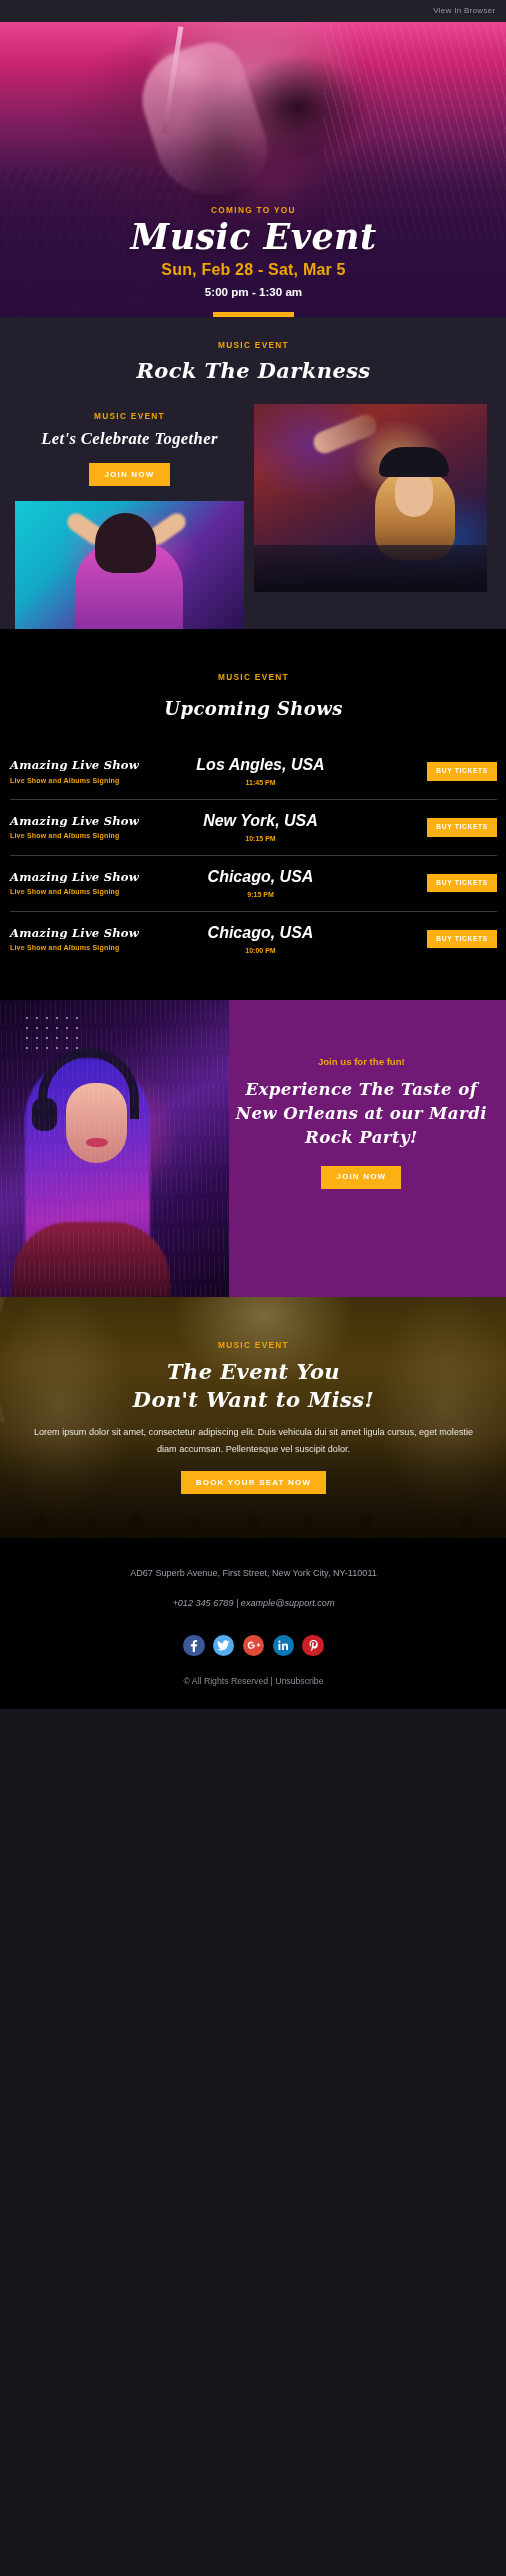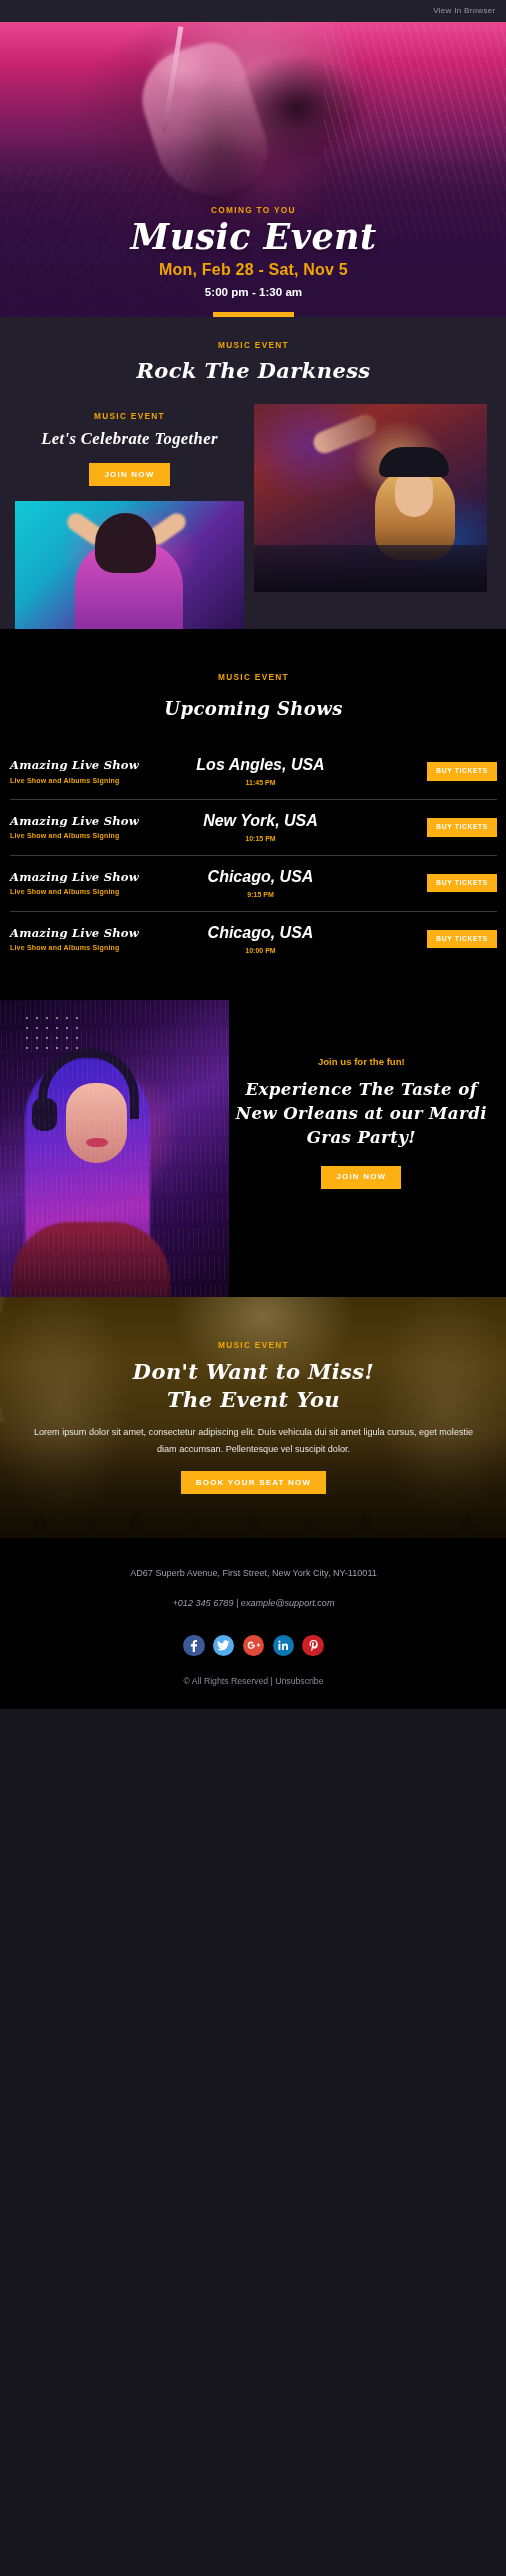--- a/index.html
+++ b/index.html
@@ -206,21 +206,21 @@
     display:inline-block; background:#fcb013; color:#fff;
     font-size:6.6px; font-weight:bold; letter-spacing:0.7px;
     padding:5.8px 9.1px; text-decoration:none; text-transform:uppercase;
     line-height:1; border:none; cursor:pointer;
     font-family:"Liberation Sans", sans-serif;
   }
 
   
   .sec-mardi {
     position:relative; height:297px; overflow:hidden;
-    background:#000000;
+    background:#701a75;
     display:flex;
   }
   .mardi-dots {
     position:absolute; left:21.6px; top:13.3px; width:63px; height:43px;
     background-image:radial-gradient(rgba(240,225,235,.55) 0.9px, rgba(0,0,0,0) 1.1px);
     background-size:10px 10px; z-index:3;
   }
   .mardi-photo {
     width:229px; height:297px; position:relative; flex:none;
     background:
@@ -349,21 +349,21 @@
       <div class="hp-figure"></div>
       <div class="hp-arm"></div>
       <div class="hp-mic"></div>
       <div class="hp-streaks"></div>
       <div class="hp-streaks2"></div>
     </div>
     <div class="hero-veil"></div>
     <div class="hero-content">
       <div class="eyebrow">COMING TO YOU</div>
       <div class="script hero-title">Music Event</div>
-      <div class="hero-dates">Mon, Feb 28 - Sat, Nov 5</div>
+      <div class="hero-dates">Sun, Feb 28 - Sat, Mar 5</div>
       <div class="hero-time">5:00 pm - 1:30 am</div>
       <div class="hero-btn-wrap">
         <a href="#" class="btn">JOIN NOW</a>
       </div>
     </div>
   </div>
 
   <div class="sec-dark">
     <div class="eyebrow rock-eyebrow">MUSIC EVENT</div>
     <div class="script rock-title">Rock The Darkness</div>
@@ -463,37 +463,37 @@
       <div class="mp-hair"></div>
       <div class="mp-face"></div>
       <div class="mp-lips"></div>
       <div class="mp-headphone"></div>
       <div class="mp-earL"></div>
       <div class="mp-shoulder"></div>
       <div class="mp-neon"></div>
     </div>
     <div class="mardi-text">
       <div class="mardi-eyebrow">Join us for the fun!</div>
-      <div class="script mardi-title">Experience The Taste of New Orleans at our Mardi Gras Party!</div>
+      <div class="script mardi-title">Experience The Taste of New Orleans at our Mardi Rock Party!</div>
       <div class="mardi-btn-wrap">
         <a href="#" class="btn">JOIN NOW</a>
       </div>
     </div>
   </div>
 
   <div class="sec-crowd">
     <div class="crowd-bg"></div>
     <div class="crowd-beams"></div>
     <div class="crowd-hands"></div>
     <div class="crowd-veil"></div>
     <div class="crowd-content">
       <div class="eyebrow">MUSIC EVENT</div>
       <div class="script crowd-title">
+        <div>The Event You</div>
         <div>Don't Want to Miss!</div>
-        <div>The Event You</div>
       </div>
       <div class="crowd-para">Lorem ipsum dolor sit amet, consectetur adipiscing elit. Duis vehicula dui sit amet ligula cursus, eget molestie diam accumsan. Pellentesque vel suscipit dolor.</div>
       <div class="crowd-btn-wrap">
         <a href="#" class="btn">BOOK YOUR SEAT NOW</a>
       </div>
     </div>
   </div>
 
   <div class="footer">
     <div class="foot-line">AD67 Superb Avenue, First Street, New York City, NY-110011</div>

